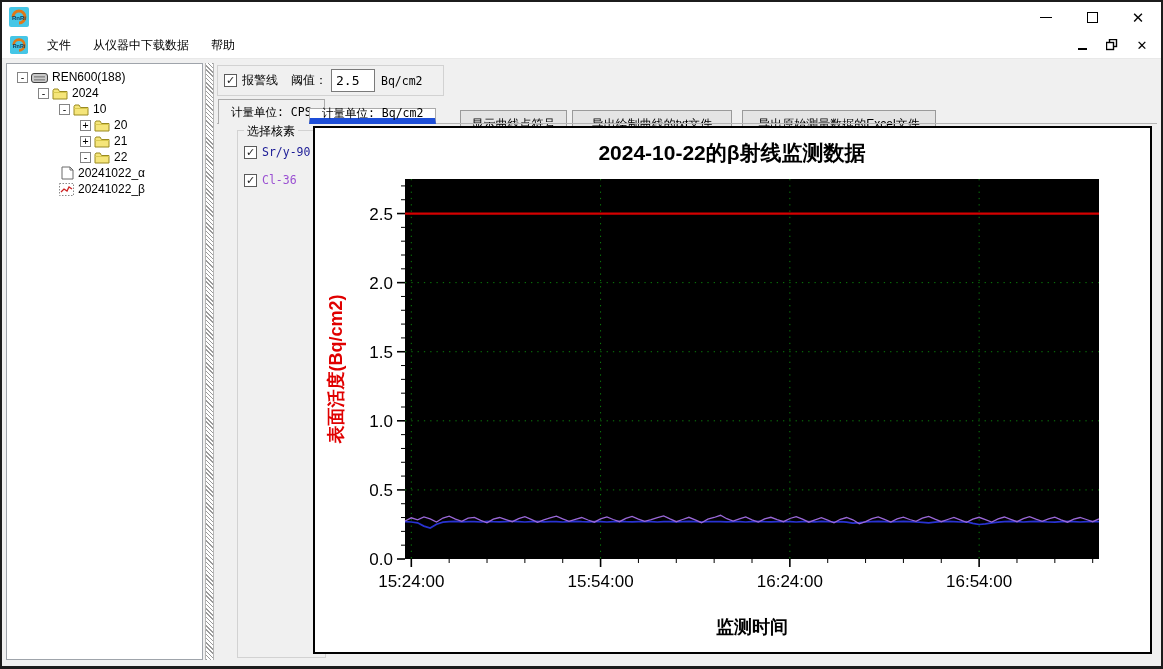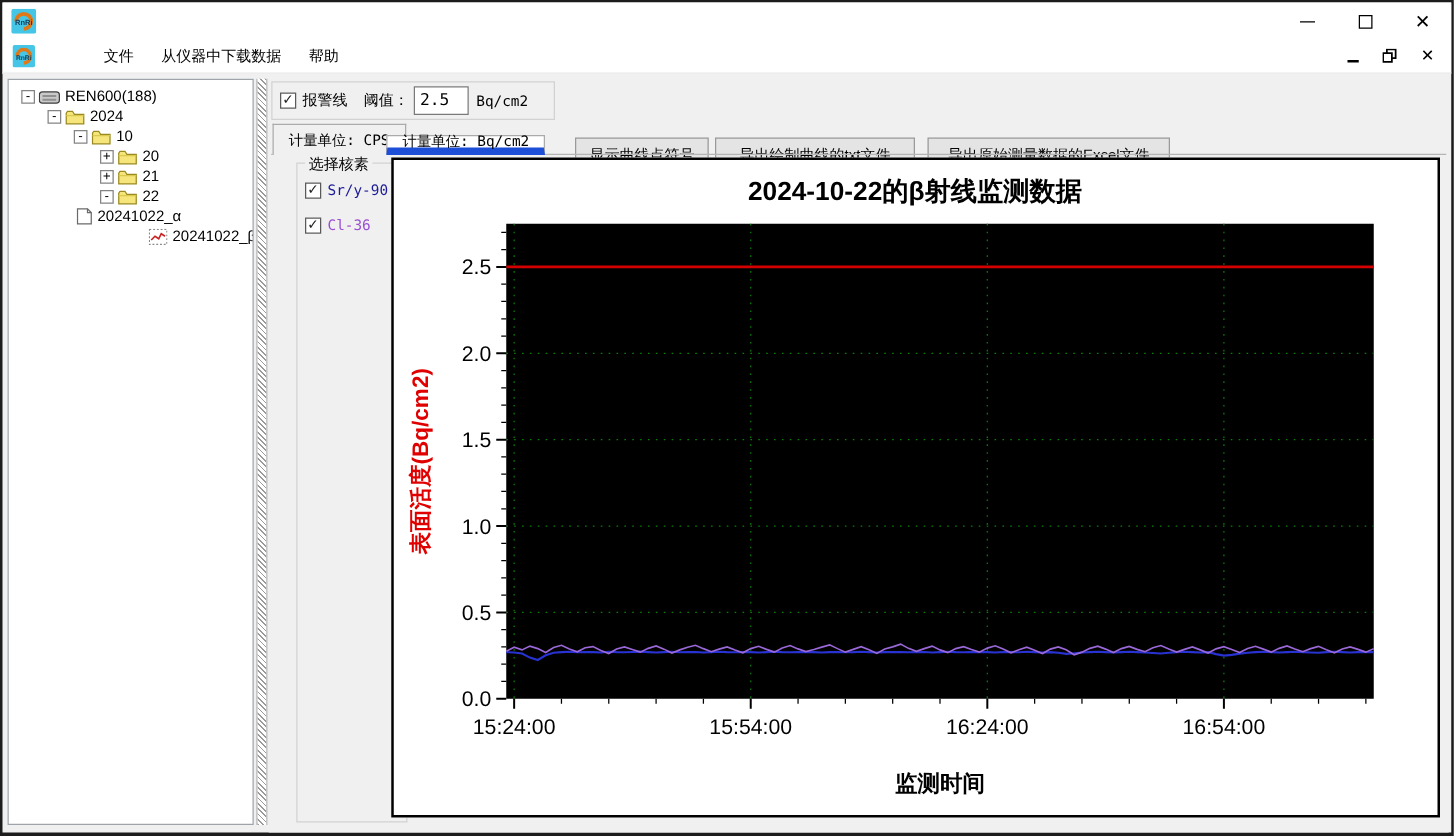--- a/index.html
+++ b/index.html
@@ -12,21 +12,21 @@
     display:flex; align-items:center; }
   .app-logo { width:20px; height:20px; margin-left:7px; flex:none; }
   .title-text { margin-left:6px; font-size:13px; white-space:nowrap; }
   .title-controls { margin-left:auto; display:flex; height:100%; }
   .tbtn { width:46px; height:100%; display:flex; align-items:center; justify-content:center; }
   .glyph-min { width:12px; border-top:1.4px solid #000; }
   .glyph-max { width:11px; height:11px; border:1.4px solid #000; }
   .glyph-close { font-size:15px; line-height:1; }
   
   .menubar { position:absolute; left:0; right:0; top:30px; height:27px; background:#fff;
-    display:flex; align-items:center; border-bottom:1px solid #e8e8e8;gap:36px; }
+    display:flex; align-items:center; border-bottom:1px solid #e8e8e8; }
   .mdi-logo { width:18px; height:18px; margin-left:8px; flex:none; }
   .menu-items { display:flex; margin-left:8px; }
   .menu-item { padding:5px 11px; cursor:default; }
   .mdi-controls { margin-left:auto; display:flex; align-items:center; gap:16px; margin-right:12px; }
   .mdi-btn { display:flex; align-items:center; justify-content:center; width:14px; height:14px; }
   .mdi-min { width:9px; border-top:2px solid #000; margin-top:7px; }
   .mdi-close { font-weight:bold; font-size:13px; }
   
   .tree-panel { position:absolute; left:4px; top:61px; width:197px; height:597px;
     background:#fff; border:1px solid #9fa4ab; overflow:hidden; padding-top:5px; }
@@ -189,21 +189,21 @@
       <div class="tree-row" style="padding-left: 40px;">
         <span class="expander none"></span>
         <span class="tree-icon">
           <svg width="13" height="14" viewBox="0 0 13 14">
             <path d="M1 1 L9 1 L12 4 L12 13 L1 13 Z" fill="#fff" stroke="#6a6a6a"></path>
             <path d="M9 1 L9 4 L12 4" fill="none" stroke="#6a6a6a"></path>
           </svg>
         </span>
         <span>20241022_α</span>
       </div>
-      <div class="tree-row" style="padding-left: 98px;">
+      <div class="tree-row" style="padding-left: 38px;">
         <span class="expander none"></span>
         <span class="tree-icon">
           <svg width="15" height="13" viewBox="0 0 15 13">
             <rect x="0.5" y="0.5" width="14" height="12" fill="#fff" stroke="#888" stroke-dasharray="1.5 1.5"></rect>
             <polyline points="2,9 5,6 8,8 10,4 13,6" fill="none" stroke="#c22" stroke-width="1.3"></polyline>
           </svg>
         </span>
         <span>20241022_β</span>
       </div>
     </div>

